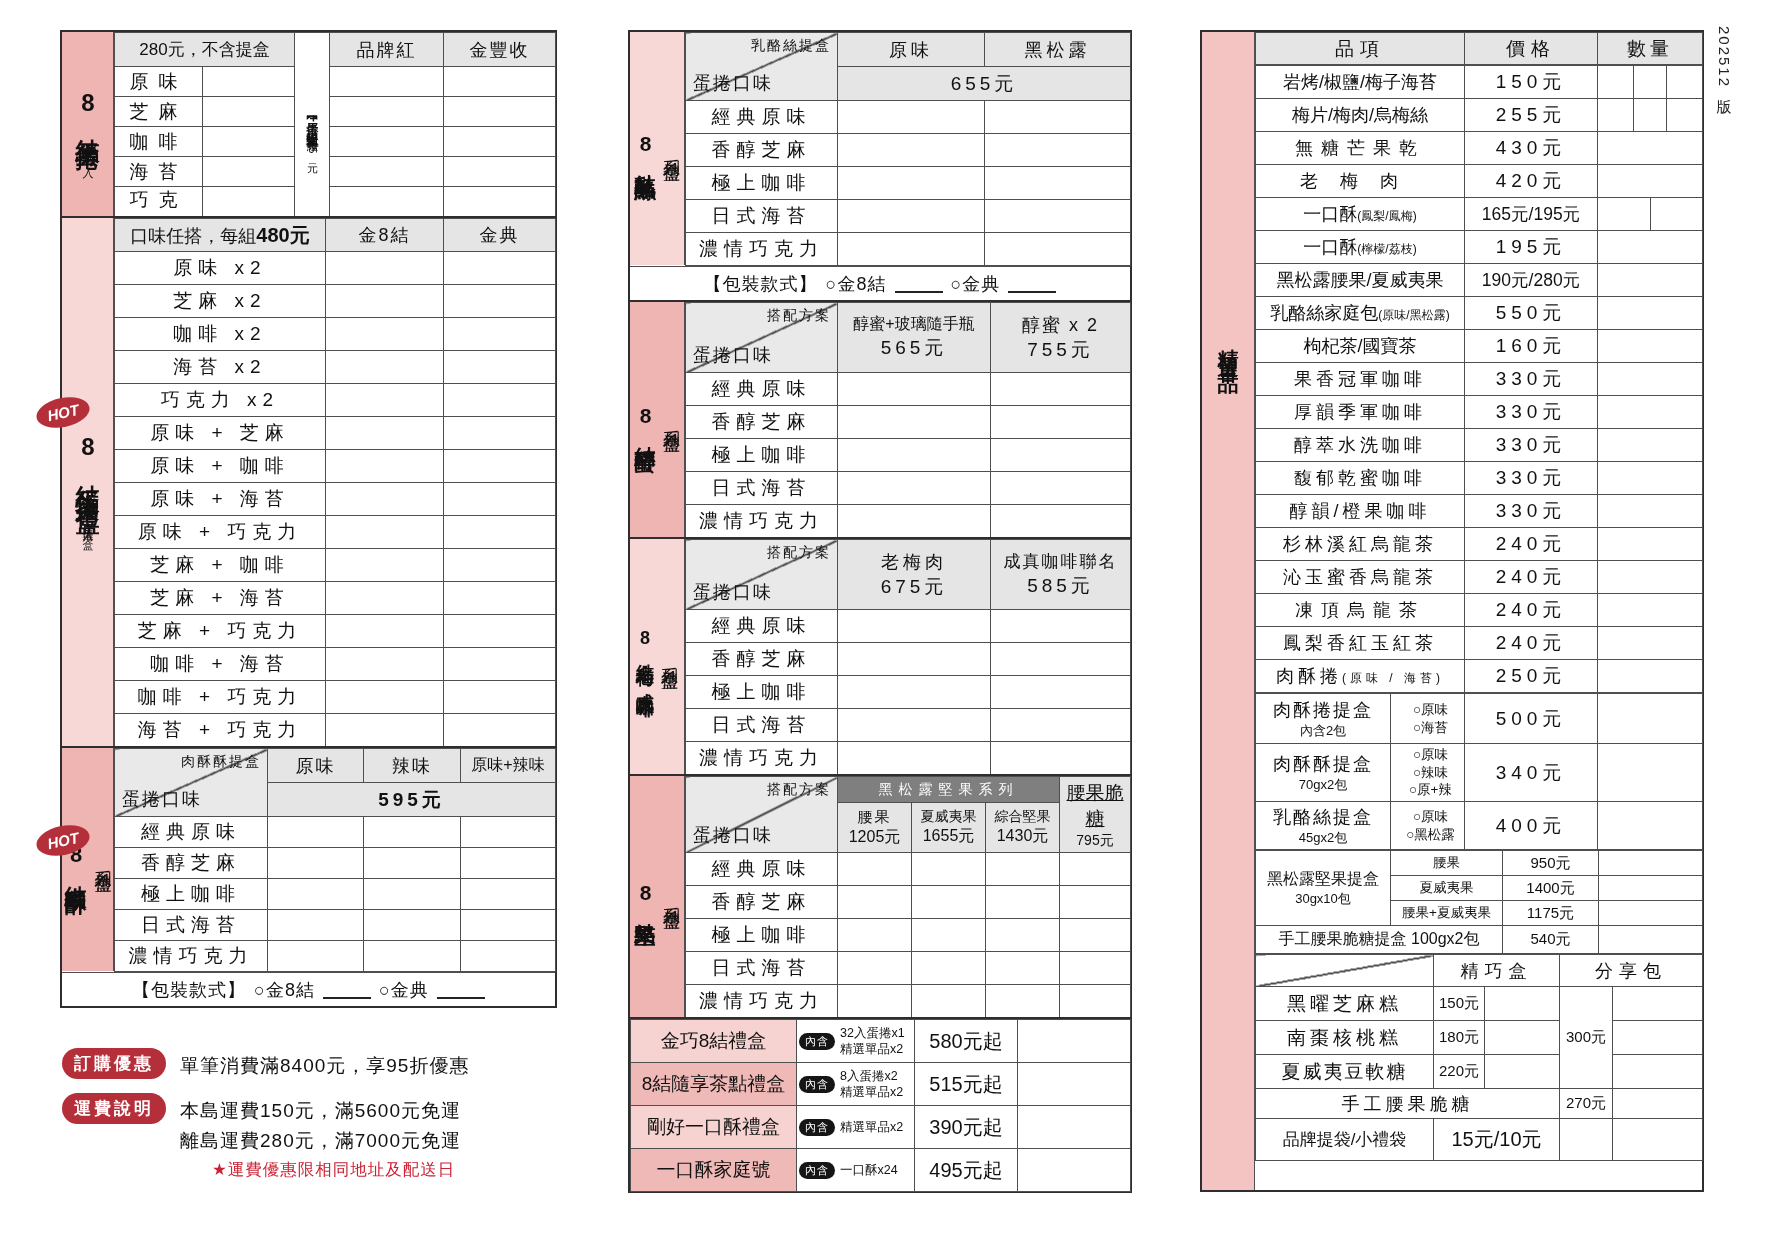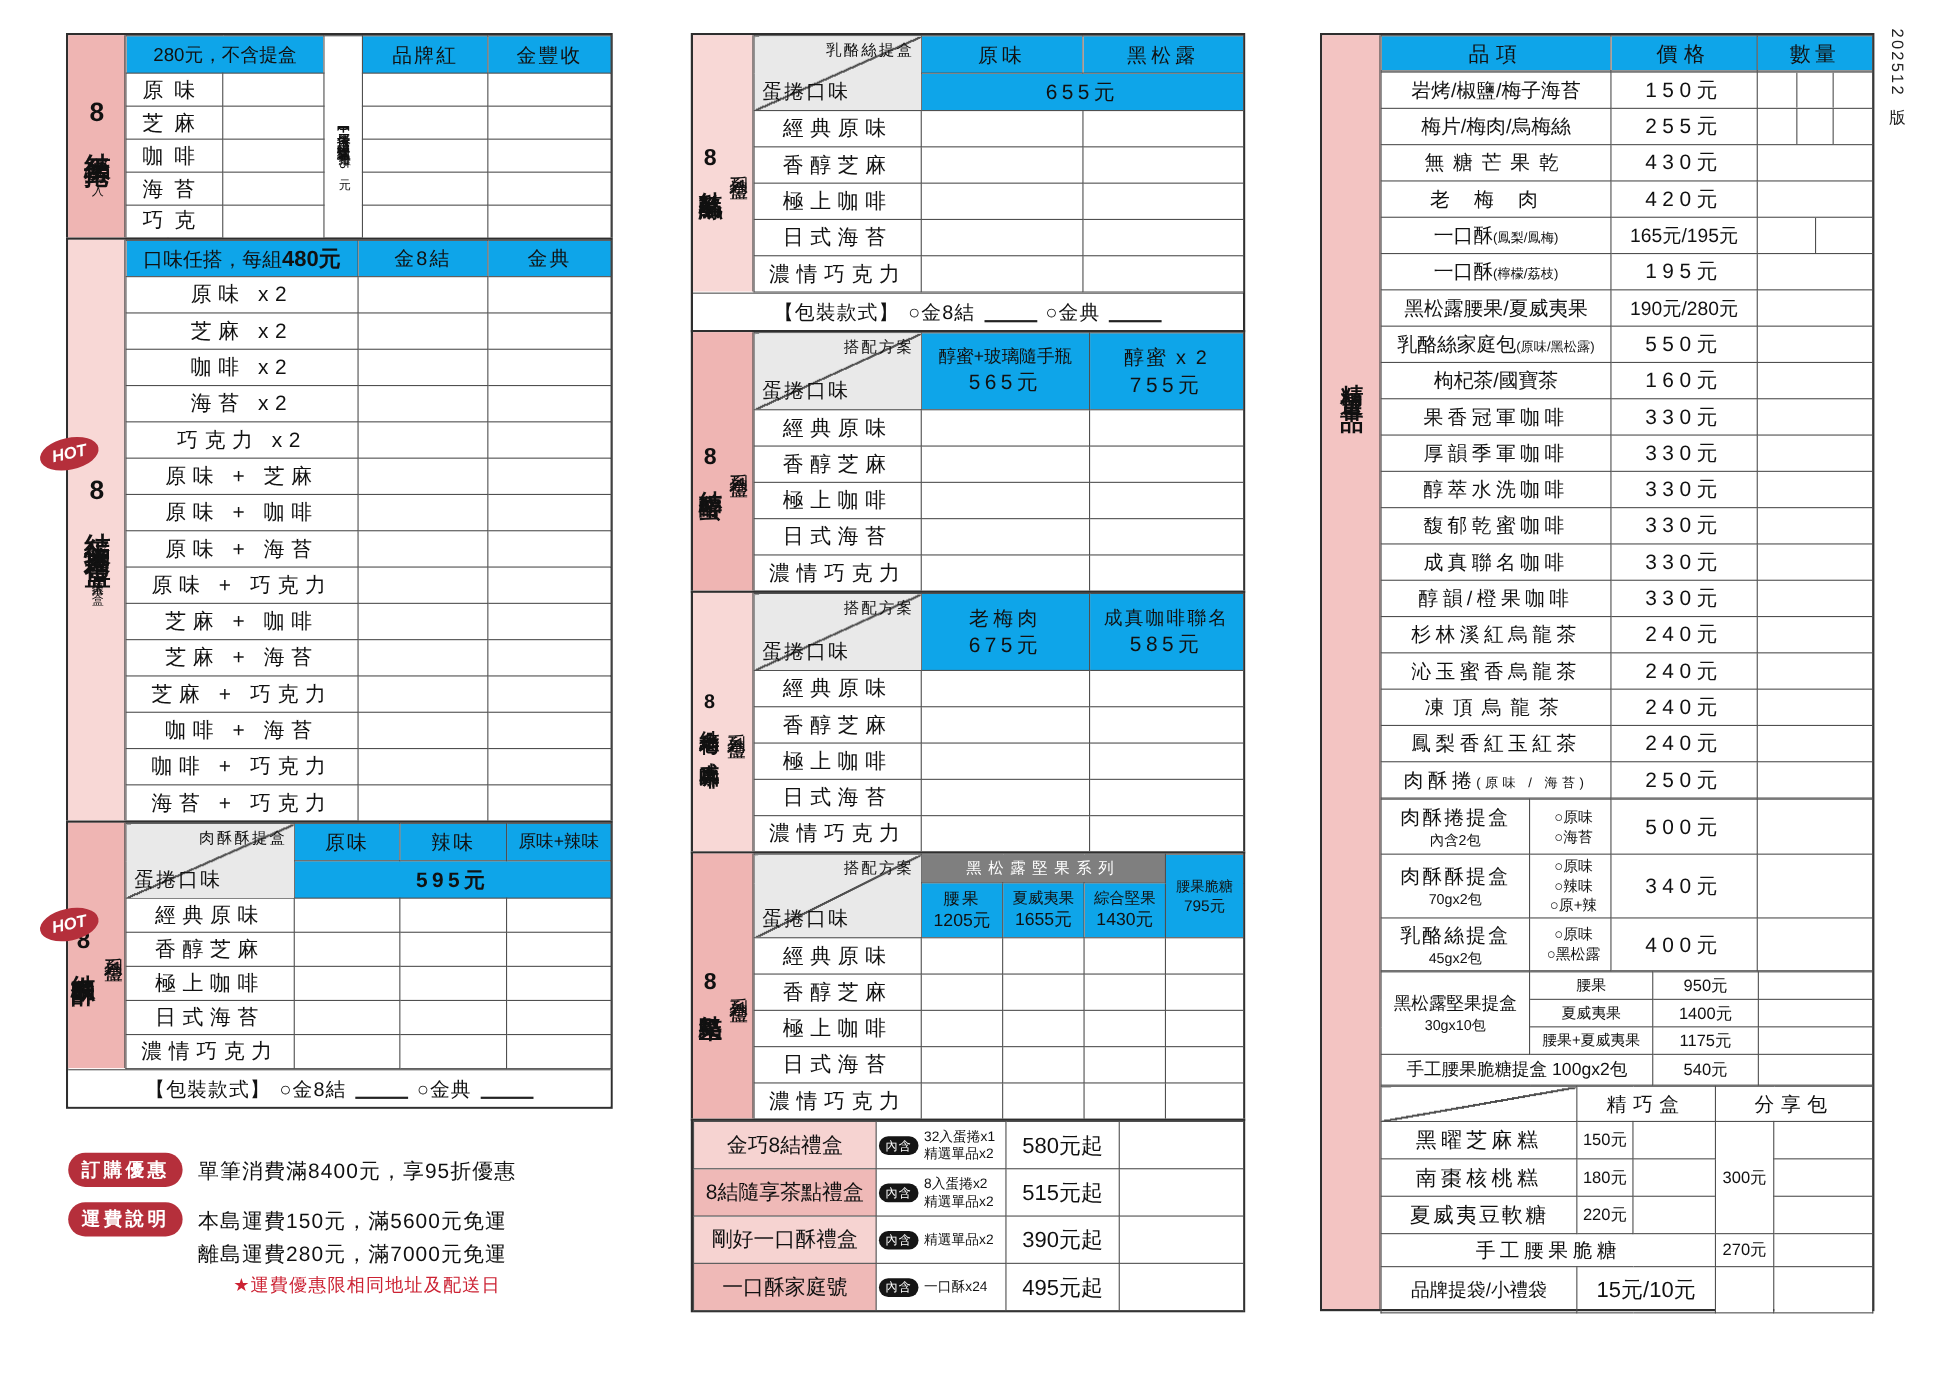--- a/index.html
+++ b/index.html
@@ -12,28 +12,28 @@
   .strip.s53{width:53px;}
   .strip.short{bottom:35px;}
   .strip.col{flex-direction:column;gap:10px;}
   .strip.row2{flex-direction:row;gap:1px;}
   .dark{background:#efb5b3;}
   .light{background:#f8d8d6;}
   .rstrip-bg{background:#f3c4c2;}
   .vt{writing-mode:vertical-lr;text-orientation:upright;letter-spacing:2px;}
   .vtm{writing-mode:vertical-lr;text-orientation:mixed;letter-spacing:1px;}
   .b{font-weight:bold;}
-  .t11{font-size:11px;}.t12{font-size:12px;}.t13{font-size:13px;}.t14{font-size:14px;}
+  .t11{font-size:11px;}.t12{font-size:12px;}.t13{font-size:19px;text-decoration:underline;}.t14{font-size:14px;}
   .t15{font-size:15px;}.t16{font-size:16px;}.t17{font-size:17px;}.t18{font-size:18px;}
   .t19{font-size:19px;}.t20{font-size:20px;}.t21{font-size:21px;}.t22{font-size:22px;}.t24{font-size:24px;}
   .ls2{letter-spacing:2px;}.ls4{letter-spacing:4px;}.ls6{letter-spacing:6px;}.ls8{letter-spacing:8px;}.ls10{letter-spacing:10px;}
   
   table.grid{border-collapse:collapse;table-layout:fixed;}
   .grid td{border:1px solid #4f4f4f;text-align:center;vertical-align:middle;overflow:hidden;padding:0 2px;box-sizing:border-box;}
-  .hd{background:#0ea5e9;}
+  .hd{background:#e5e5e5;}
   .off52{margin-left:52px;width:441px;}
   .off55{margin-left:55px;width:445px;}
   .flavor{font-size:19px;}
   .fill{background:#fff;}
   
   .tA tr{height:30px;} .tA tr.hrow{height:34px;}
   .tB tr{height:33px;}
   .tC tr{height:31px;} .tC tr.hrow{height:34px;} .tC tr.hrow2{height:34px;font-weight:bold;}
   .tM1 tr{height:33px;} .tM1 tr.hrow{height:34px;}
   .tM2 tr{height:33px;} .tM2 tr.hrow2x{height:70px;}
@@ -883,30 +883,20 @@
               <td class="rname rel sp2">
                 
                 <span>馥郁乾蜜咖啡</span><span class="small"></span>
               </td>
               <td class="rprice">330元</td>
               <td class="qty">
                 <div class="qs"></div>
               </td>
             </tr>
 
-            <tr>
-              <td class="rname rel sp2">
-                
-                <span>成真聯名咖啡</span><span class="small"></span>
-              </td>
-              <td class="rprice">330元</td>
-              <td class="qty">
-                <div class="qs"></div>
-              </td>
-            </tr>
 
             <tr>
               <td class="rname rel sp2">
                 
                 <span>醇韻/橙果咖啡</span><span class="small"></span>
               </td>
               <td class="rprice">330元</td>
               <td class="qty">
                 <div class="qs"></div>
               </td>

